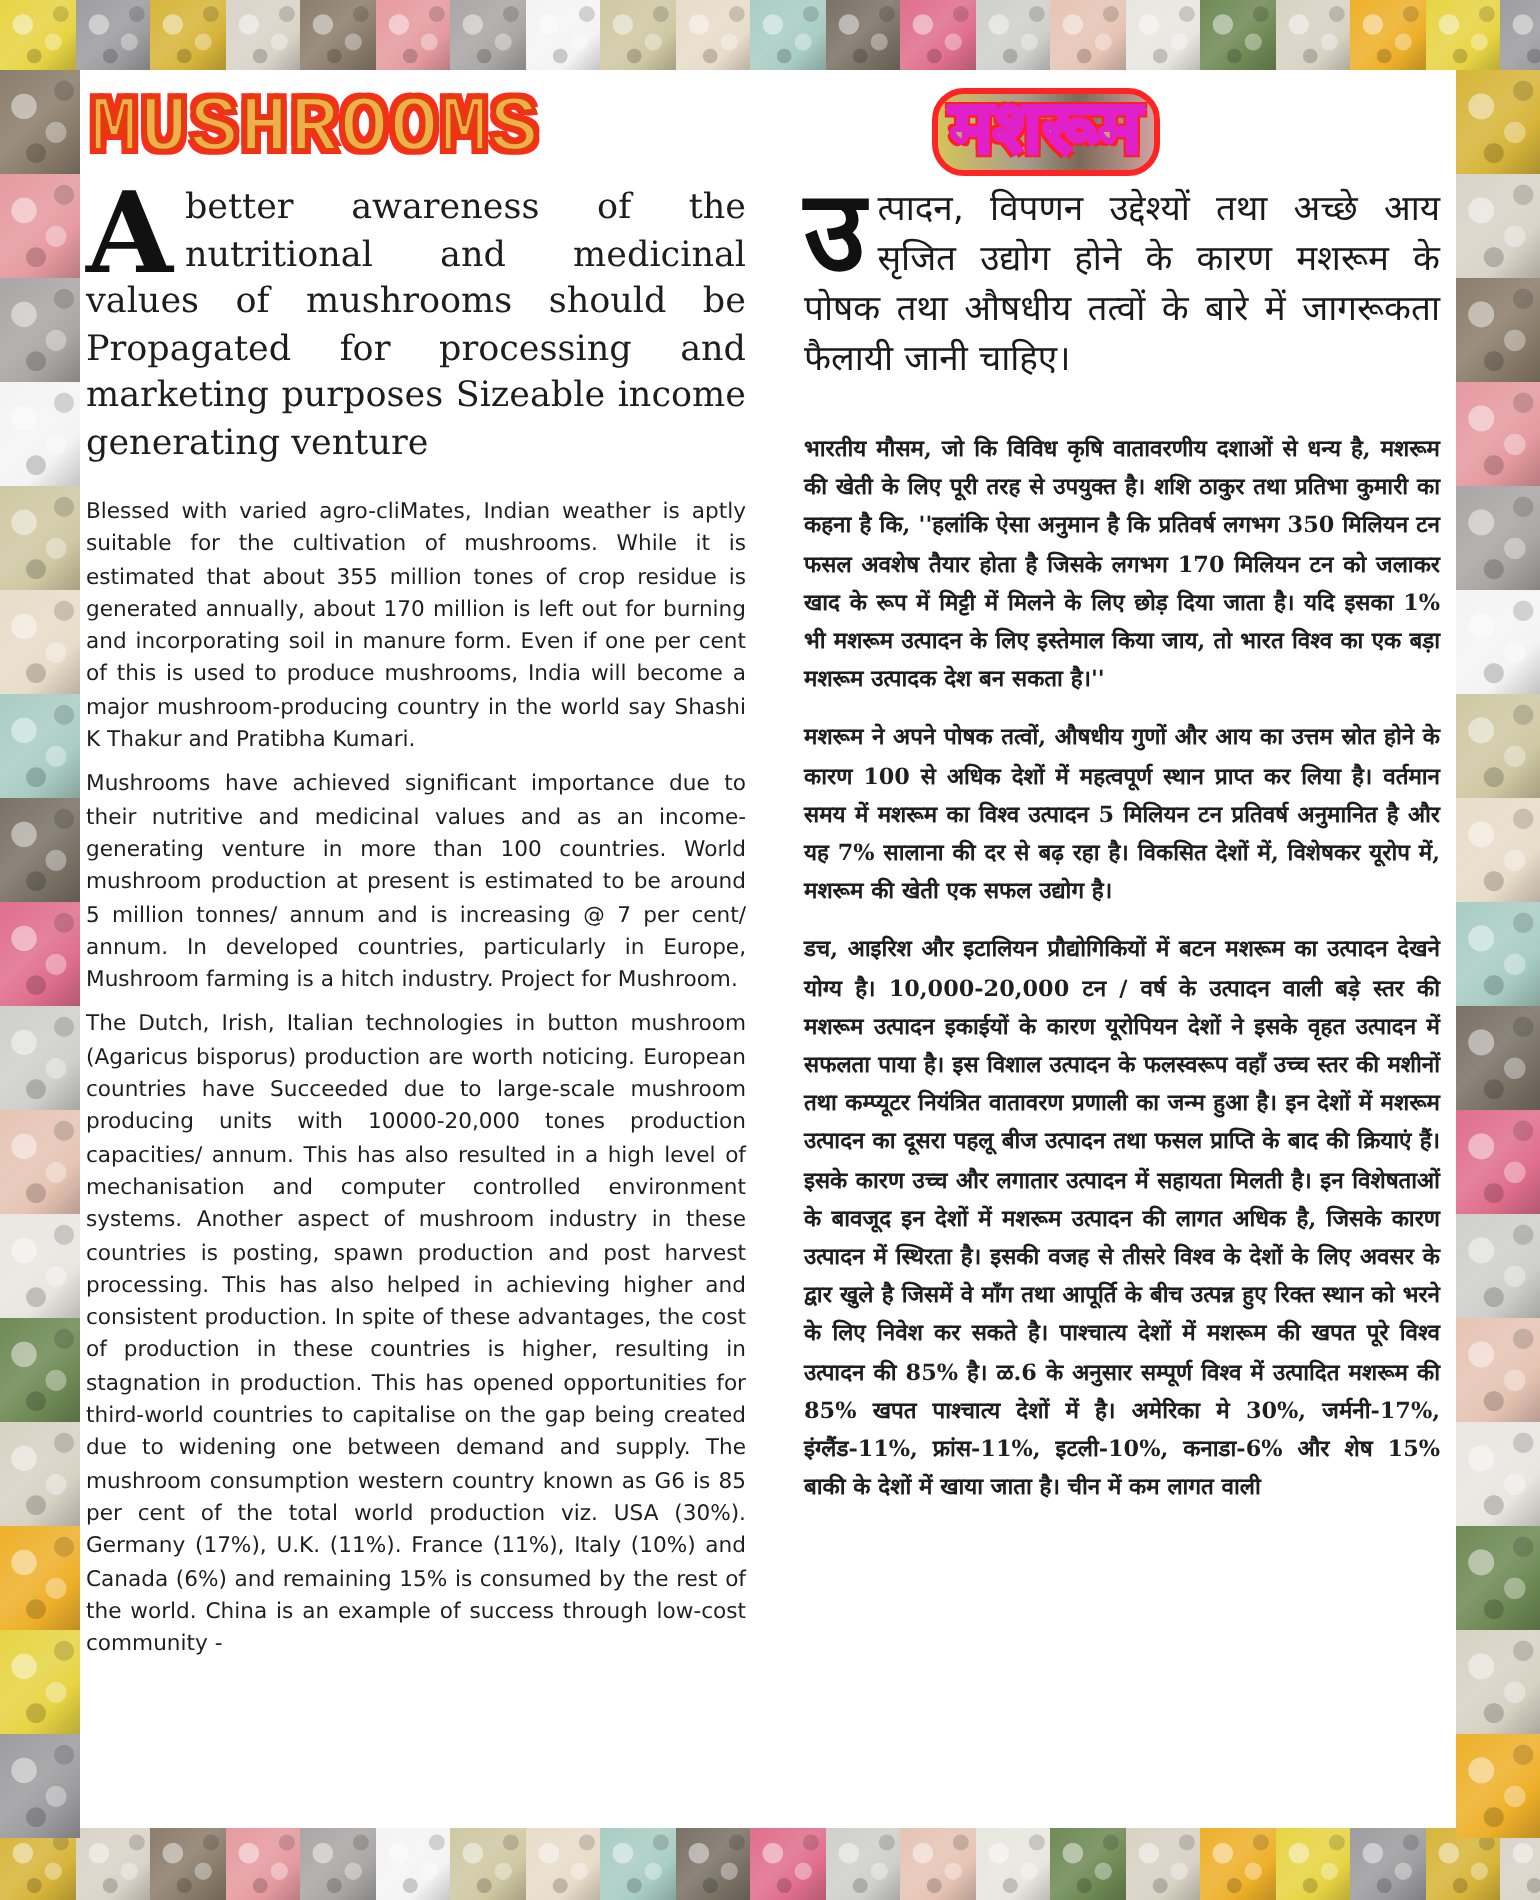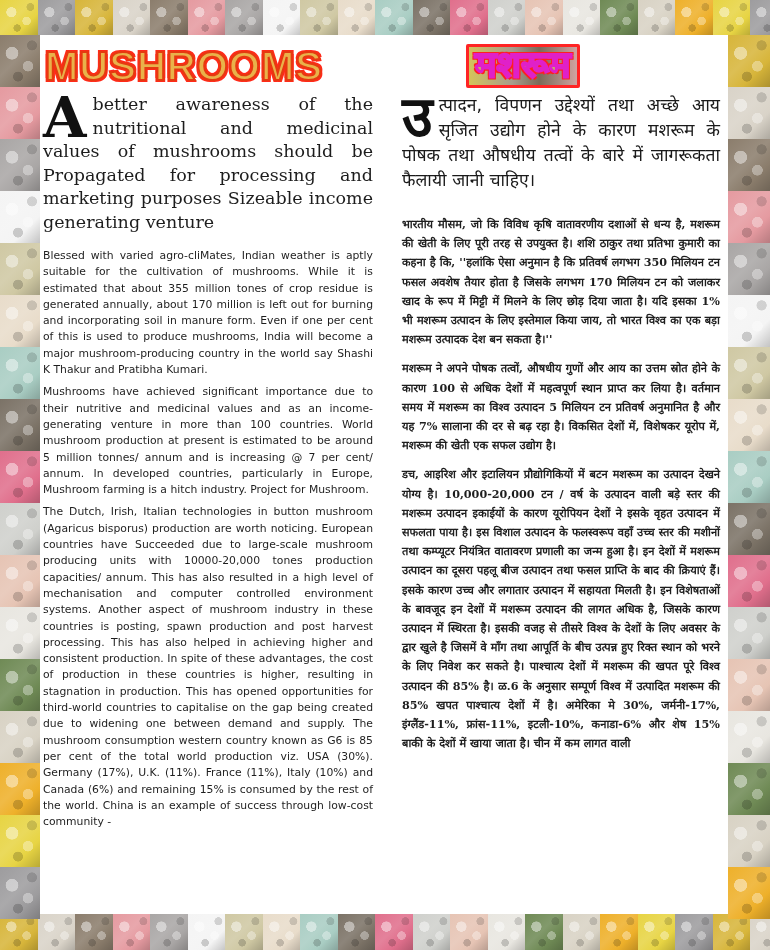--- a/index.html
+++ b/index.html
@@ -25,36 +25,36 @@
     background: #ffffff;
   }
   .col { position: absolute; top: 0; }
   .col-left { left: 3px; width: 330px; }
   .col-right { left: 362px; width: 318px; }
 
   
   .title-wrap { height: 56px; display: flex; align-items: center; }
   .title-en {
     margin-left: 2px; margin-top: 6px;
-    font-family: Liberation Sans, sans-serif; font-weight: bold;
+    font-family: Liberation Mono, monospace; font-weight: bold;
     font-size: 40px; letter-spacing: 1px; line-height: 1;
     color: #e9b24a;
     -webkit-text-stroke: 2px #e53a10;
     text-shadow: 0 0 0 #f00, 2px 2px 0 #ff2a1a, -2px -2px 0 #ff2a1a, 2px -2px 0 #ff2a1a, -2px 2px 0 #ff2a1a;
     background: linear-gradient(90deg, #d9c045, #a7a08a 30%, #c08e42 55%, #d9a6a0 80%, #bdb6a8);
     -webkit-background-clip: text; background-clip: text;
   }
   .title-hi {
     margin-left: 64px; margin-top: 6px;
     font-family: "DejaVu Sans", sans-serif; font-weight: bold;
     font-size: 36px; line-height: 1; padding: 0 6px 2px 6px;
     color: #c7a96c;
     -webkit-text-stroke: 2px #e020c8;
     text-shadow: 2px 2px 0 #ff1f1f, -2px -2px 0 #ff1f1f, 2px -2px 0 #ff1f1f, -2px 2px 0 #ff1f1f;
-    border: 3px solid #ff2424; border-radius: 2px;
+    border: 3px solid #ff2424; border-radius: 16px;
     background: linear-gradient(90deg, #d4c35a, #a79d8c 40%, #7b6a58 65%, #d0a3a0);
   }
 
   
   .lead-en {
     font-family: "DejaVu Serif", serif; font-size: 17.5px; line-height: 23.5px;
     color: #1d1d1d; text-align: justify; margin: 2px 0 0 0;
   }
   .dropcap-en {
     float: left; font-family: "DejaVu Serif", serif; font-weight: bold;

